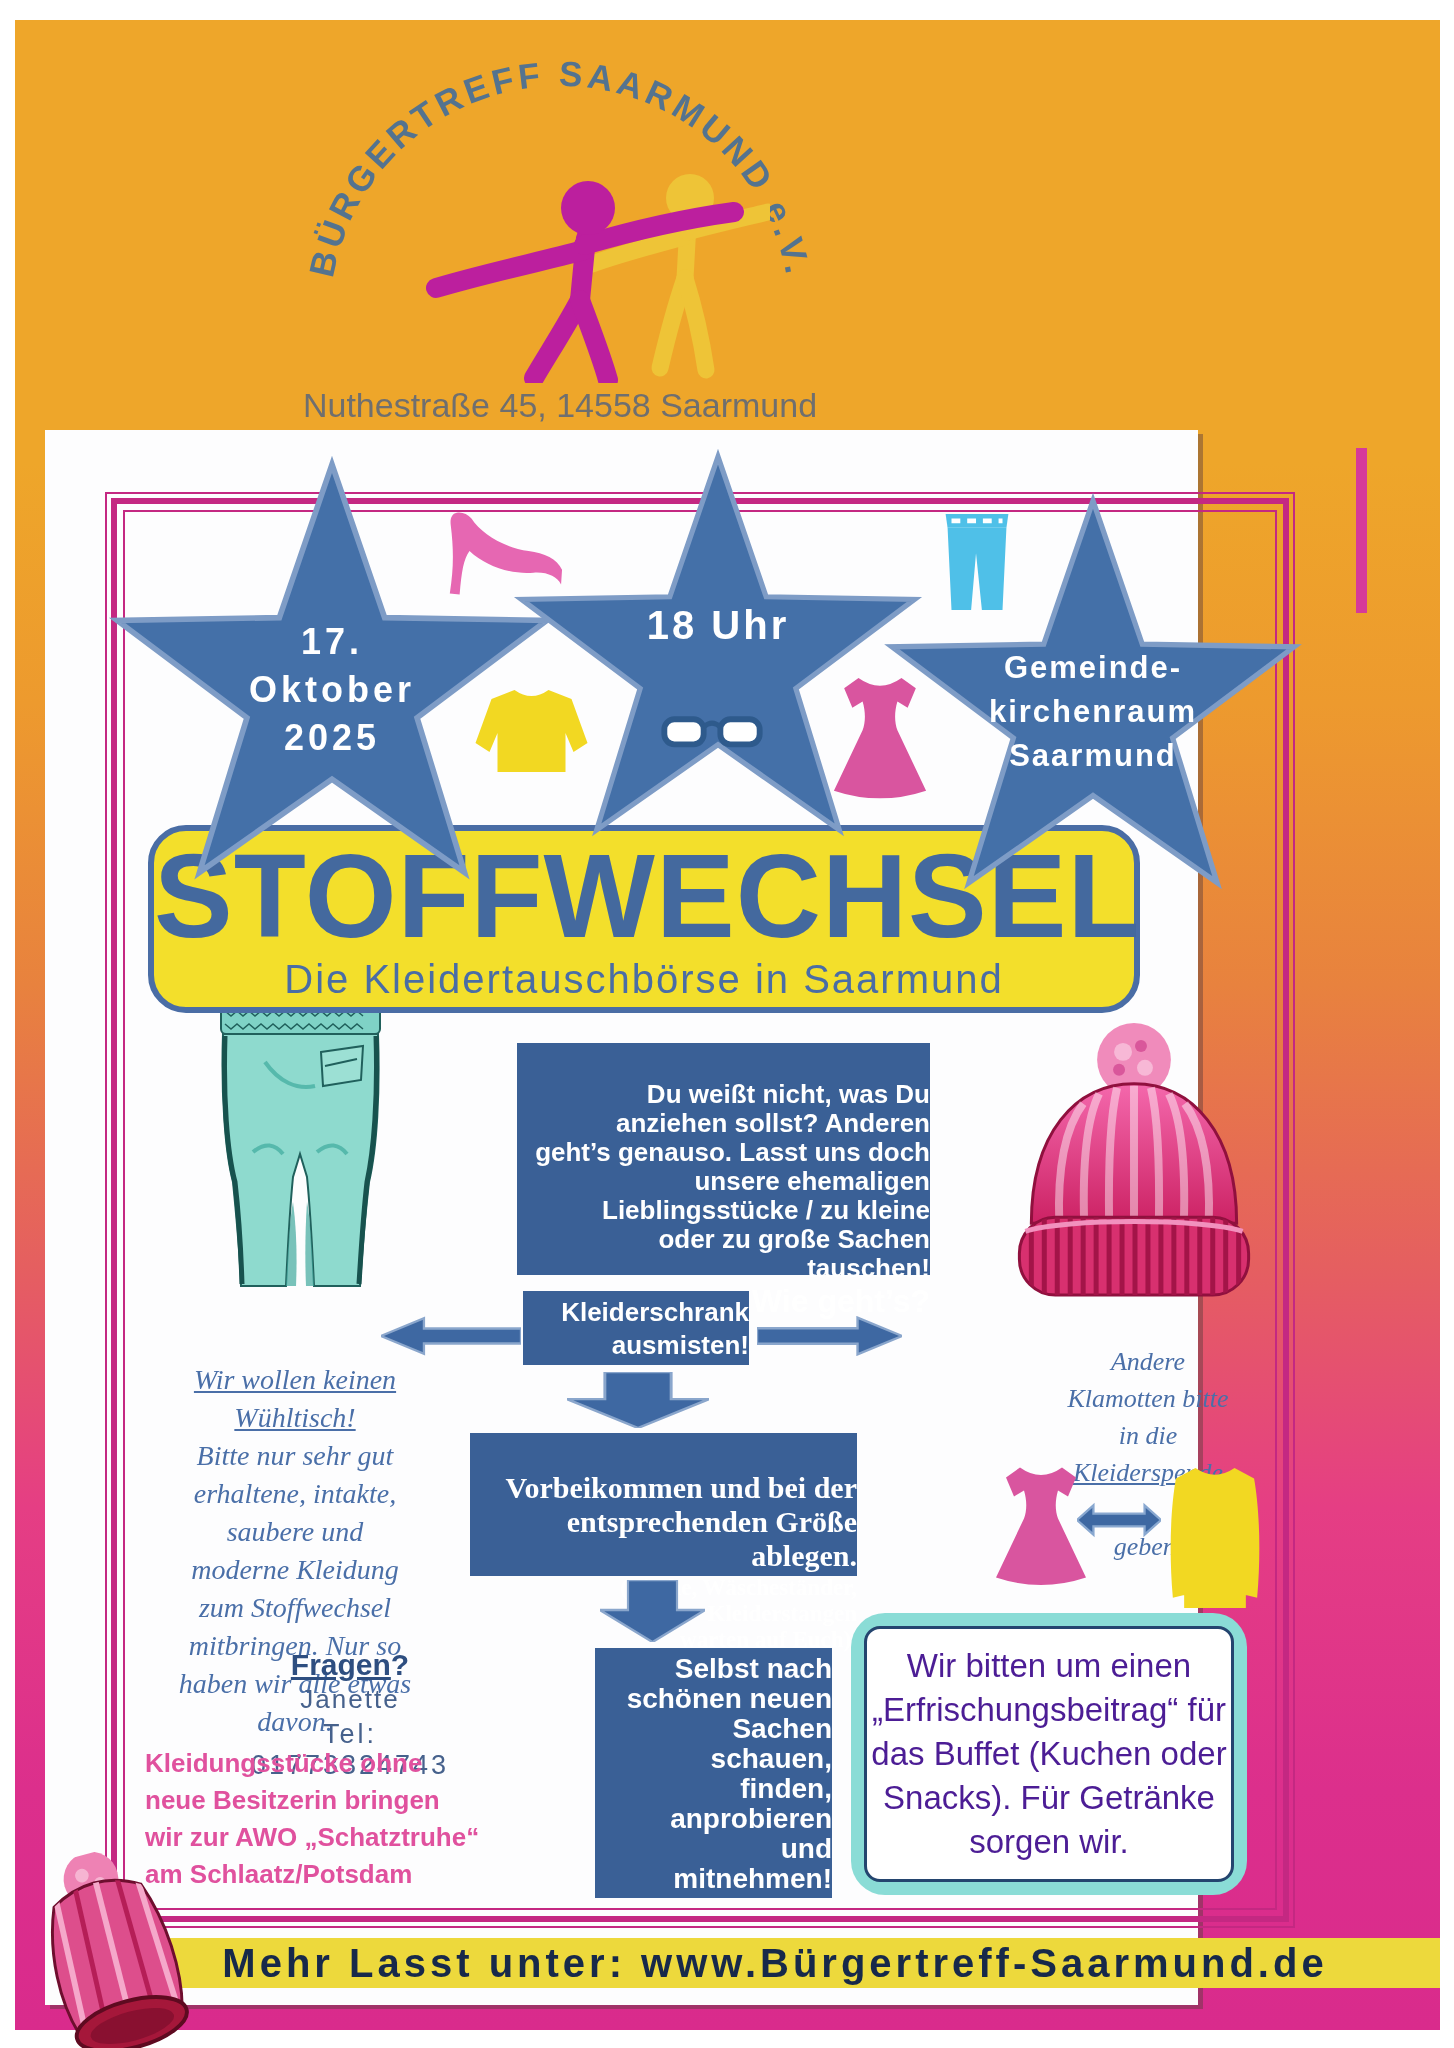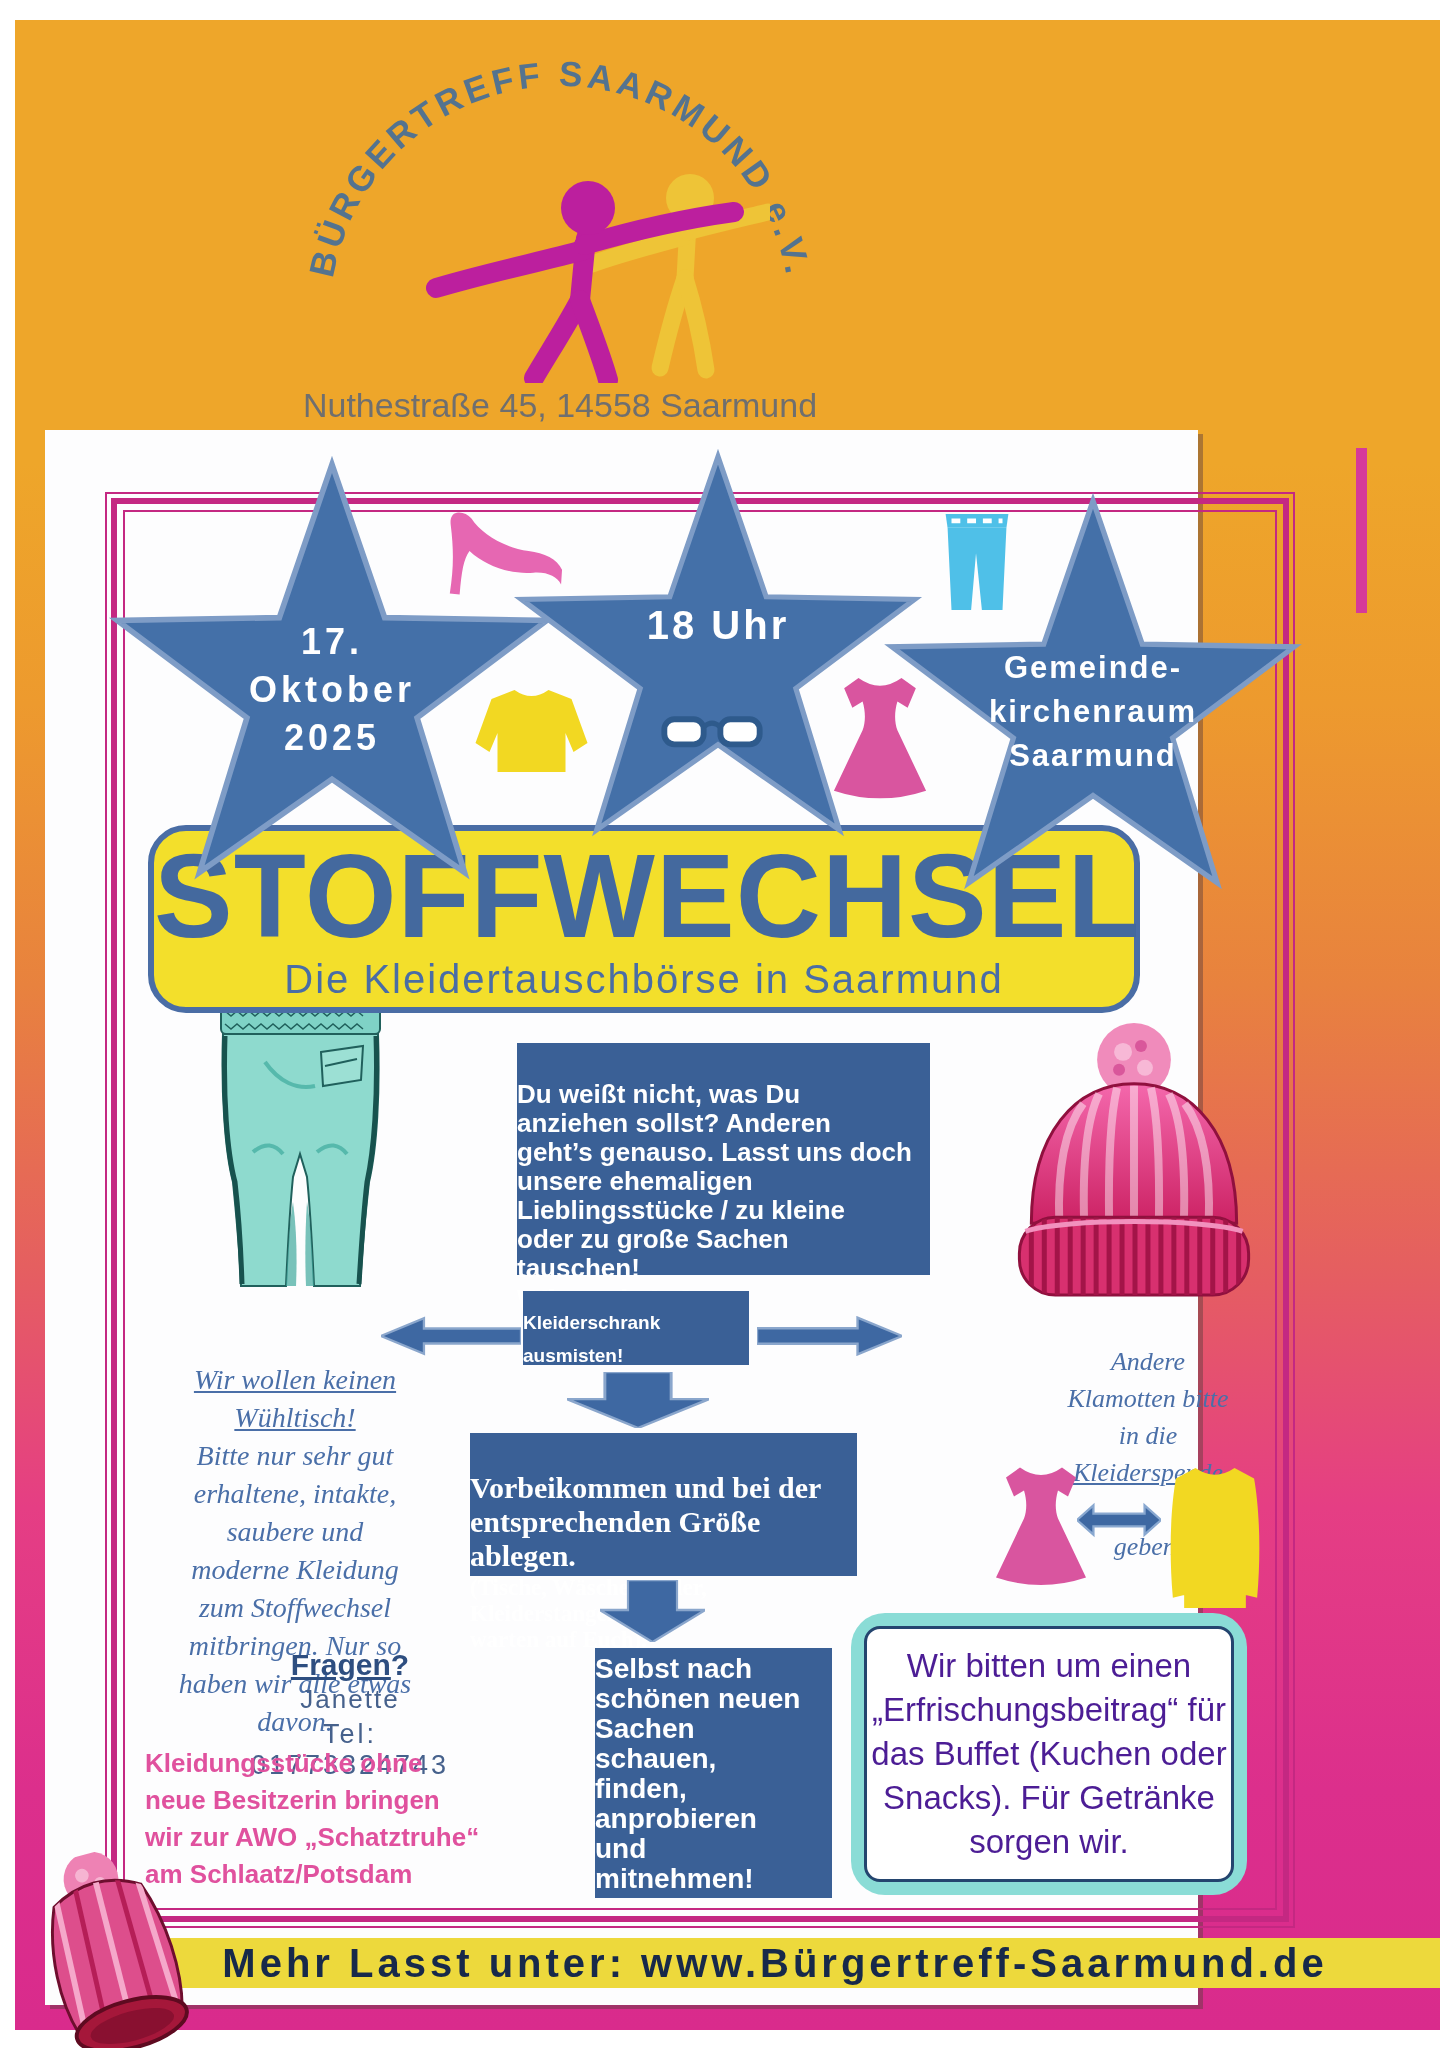--- a/index.html
+++ b/index.html
@@ -29,25 +29,25 @@
              color:#FFFFFF;font-weight:bold;text-align:center;white-space:pre-line;}
   .star-date .star-text{font-size:36px;line-height:48px;letter-spacing:4px;}
   .star-time .star-text{font-size:40px;letter-spacing:3px;transform:translateY(-38px);}
   .star-location .star-text{font-size:31px;line-height:44px;letter-spacing:2px;}
   
   .banner{left:103px;top:395px;width:992px;height:188px;background:#F3DF2B;
           border:6px solid #4A6DA5;border-radius:38px;box-sizing:border-box;text-align:center;z-index:3;}
   .banner-title{font-size:118px;line-height:122px;font-weight:bold;color:#44699E;margin-top:4px;letter-spacing:1px;}
   .banner-sub{font-size:40px;color:#4A6DA5;letter-spacing:2px;margin-top:0px;}
   
-  .bluebox{background:#3A6096;color:#FFFFFF;font-weight:bold;text-align:left;
+  .bluebox{background:#3A6096;color:#FFFFFF;font-weight:bold;text-align:right;
            white-space:pre-line;z-index:4;box-sizing:border-box;}
   .intro{left:472px;top:613px;width:413px;height:232px;font-size:26px;line-height:29px;padding-top:8px;}
   .intro-q{font-size:32px;margin-top:4px;}
-  .step1{left:478px;top:861px;width:226px;height:74px;font-size:19px;line-height:33px;padding-top:15px;}
+  .step1{left:478px;top:861px;width:226px;height:74px;font-size:26px;line-height:33px;padding-top:5px;}
   .step2{left:425px;top:1003px;width:387px;height:143px;font-size:30px;line-height:34px;padding-top:4px;font-family:Liberation Serif, serif;}
   .step2-note{font-size:23px;line-height:26px;font-weight:bold;margin-top:2px;}
   .step3{left:550px;top:1218px;width:237px;height:250px;font-size:28px;line-height:30px;padding-top:6px;}
   
   .hand{font-family:"Liberation Serif",serif;font-style:italic;color:#4A6FA8;text-align:center;
         white-space:pre-line;z-index:4;}
   .left-note{left:95px;top:893px;width:310px;font-size:28px;line-height:38px;}
   .left-note .hd{text-decoration:underline;}
   .right-note{left:968px;top:876px;width:270px;font-size:26px;line-height:37px;}
   .right-note .ul{text-decoration:underline;}

